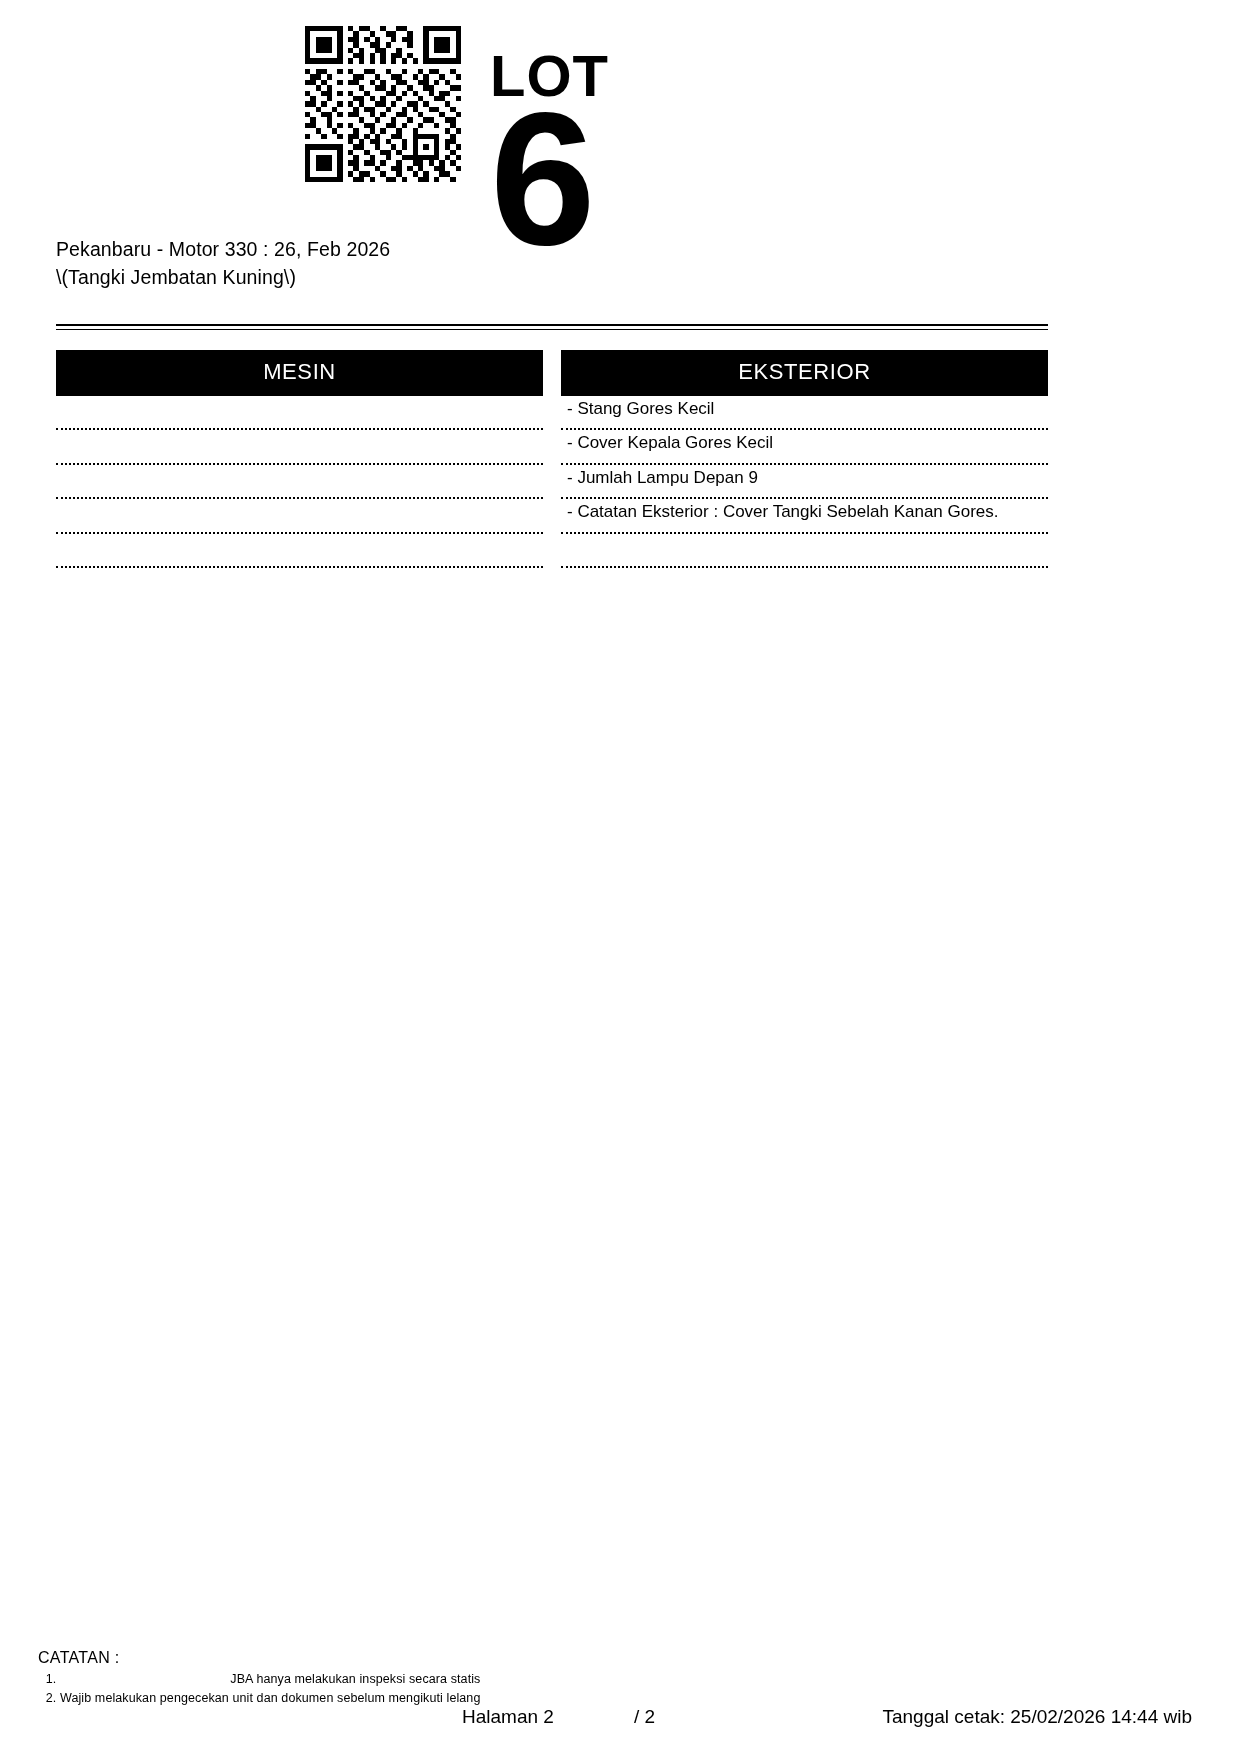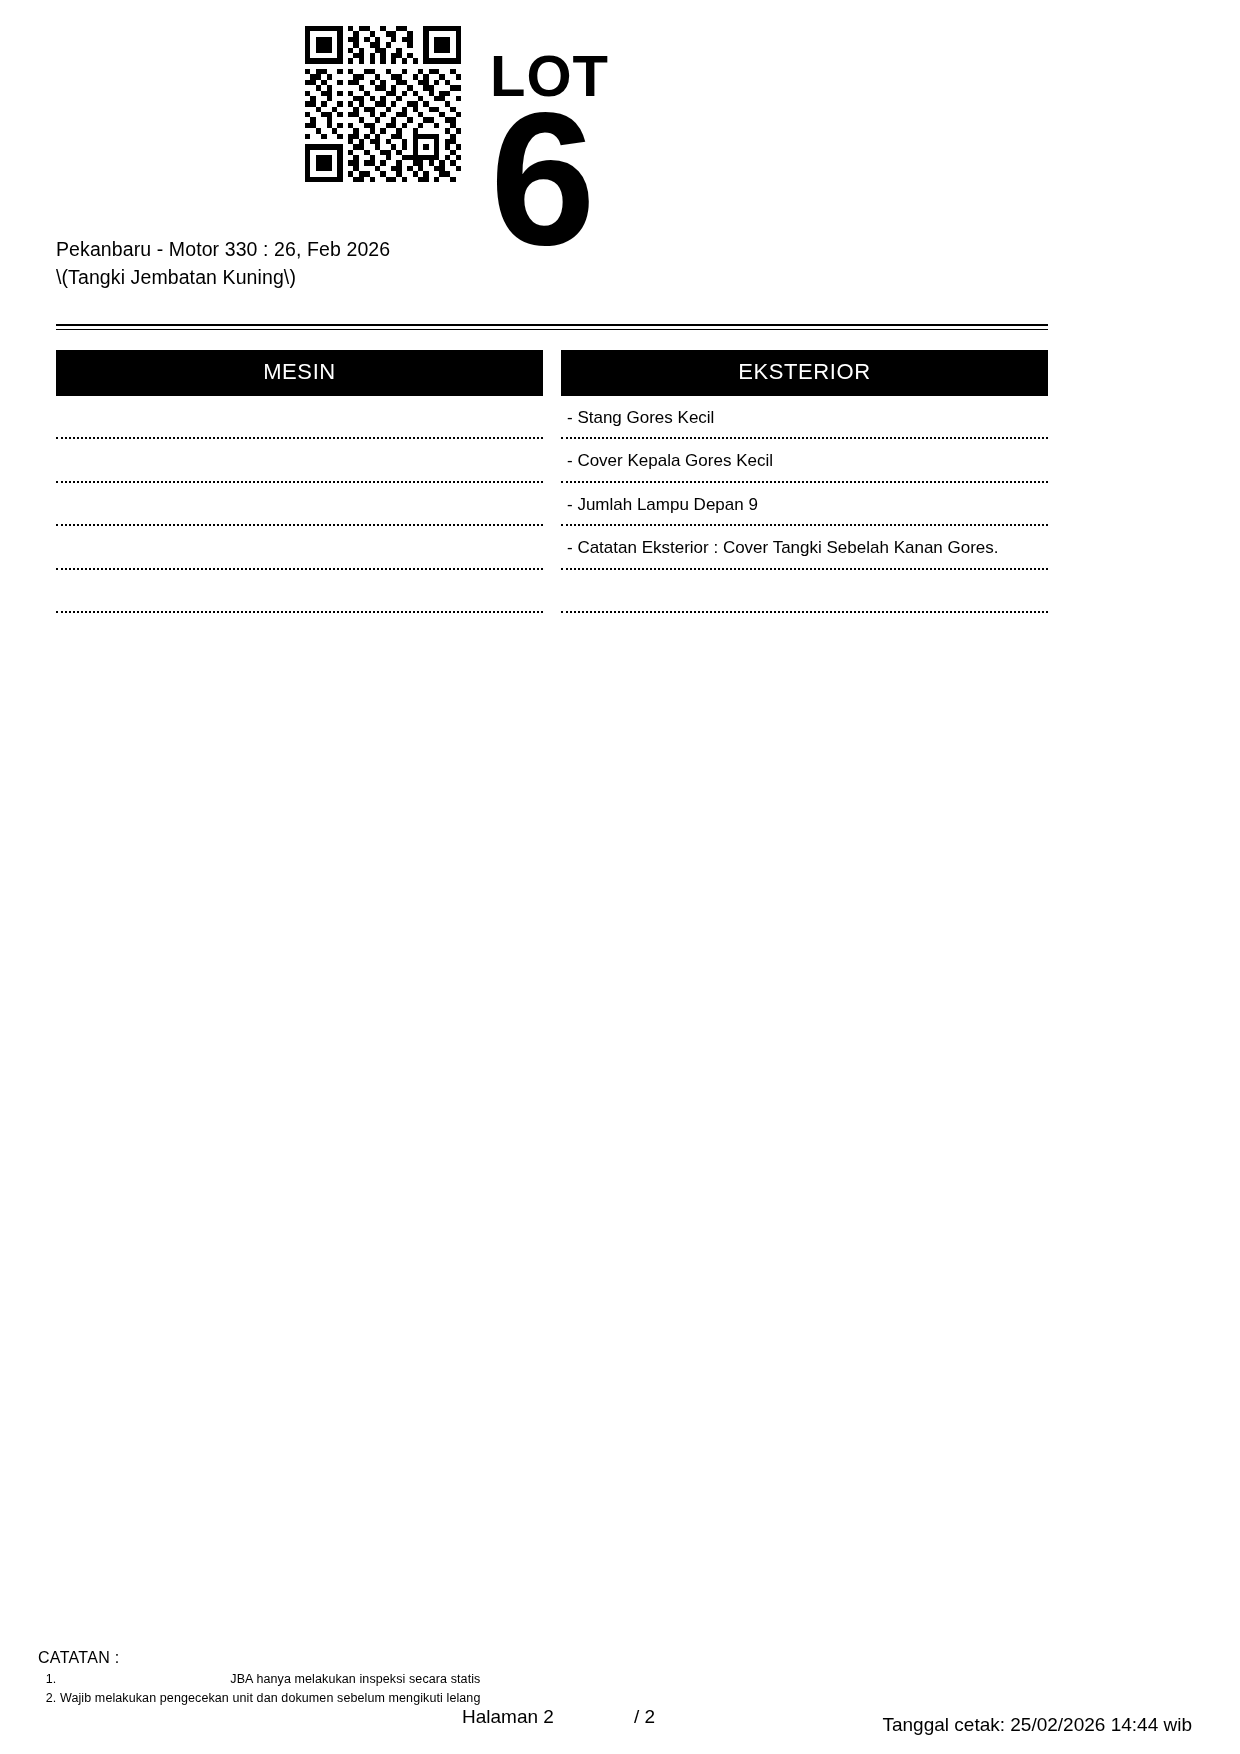--- a/index.html
+++ b/index.html
@@ -94,21 +94,21 @@
     font-weight: normal;
     letter-spacing: 0.6px;
     padding: 9px 0 11px 0;
   }
   .rows {
     margin-top: 0;
   }
   .row {
     font-size: 17px;
     line-height: 1.2;
-    padding: 12px 2px 9px 6px;
+    padding: 3px 2px 9px 6px;
     border-bottom: 2px dotted #000;
     min-height: 22px;
     box-sizing: border-box;
   }
   .row.empty {
     color: transparent;
   }
 
   
   .footer-notes {
@@ -147,21 +147,21 @@
   }
   .page-total {
     position: absolute;
     left: 634px;
     top: 0;
     font-size: 19px;
   }
   .print-date {
     position: absolute;
     right: 48px;
-    top: 8px;
+    top: 0;
     font-size: 19px;
   }
 </style>
 </head>
 <body>
 
 <div class="header">
 
   <svg class="qr" viewBox="0 0 29 29" shape-rendering="crispEdges">
     <rect width="29" height="29" fill="#ffffff"></rect>

